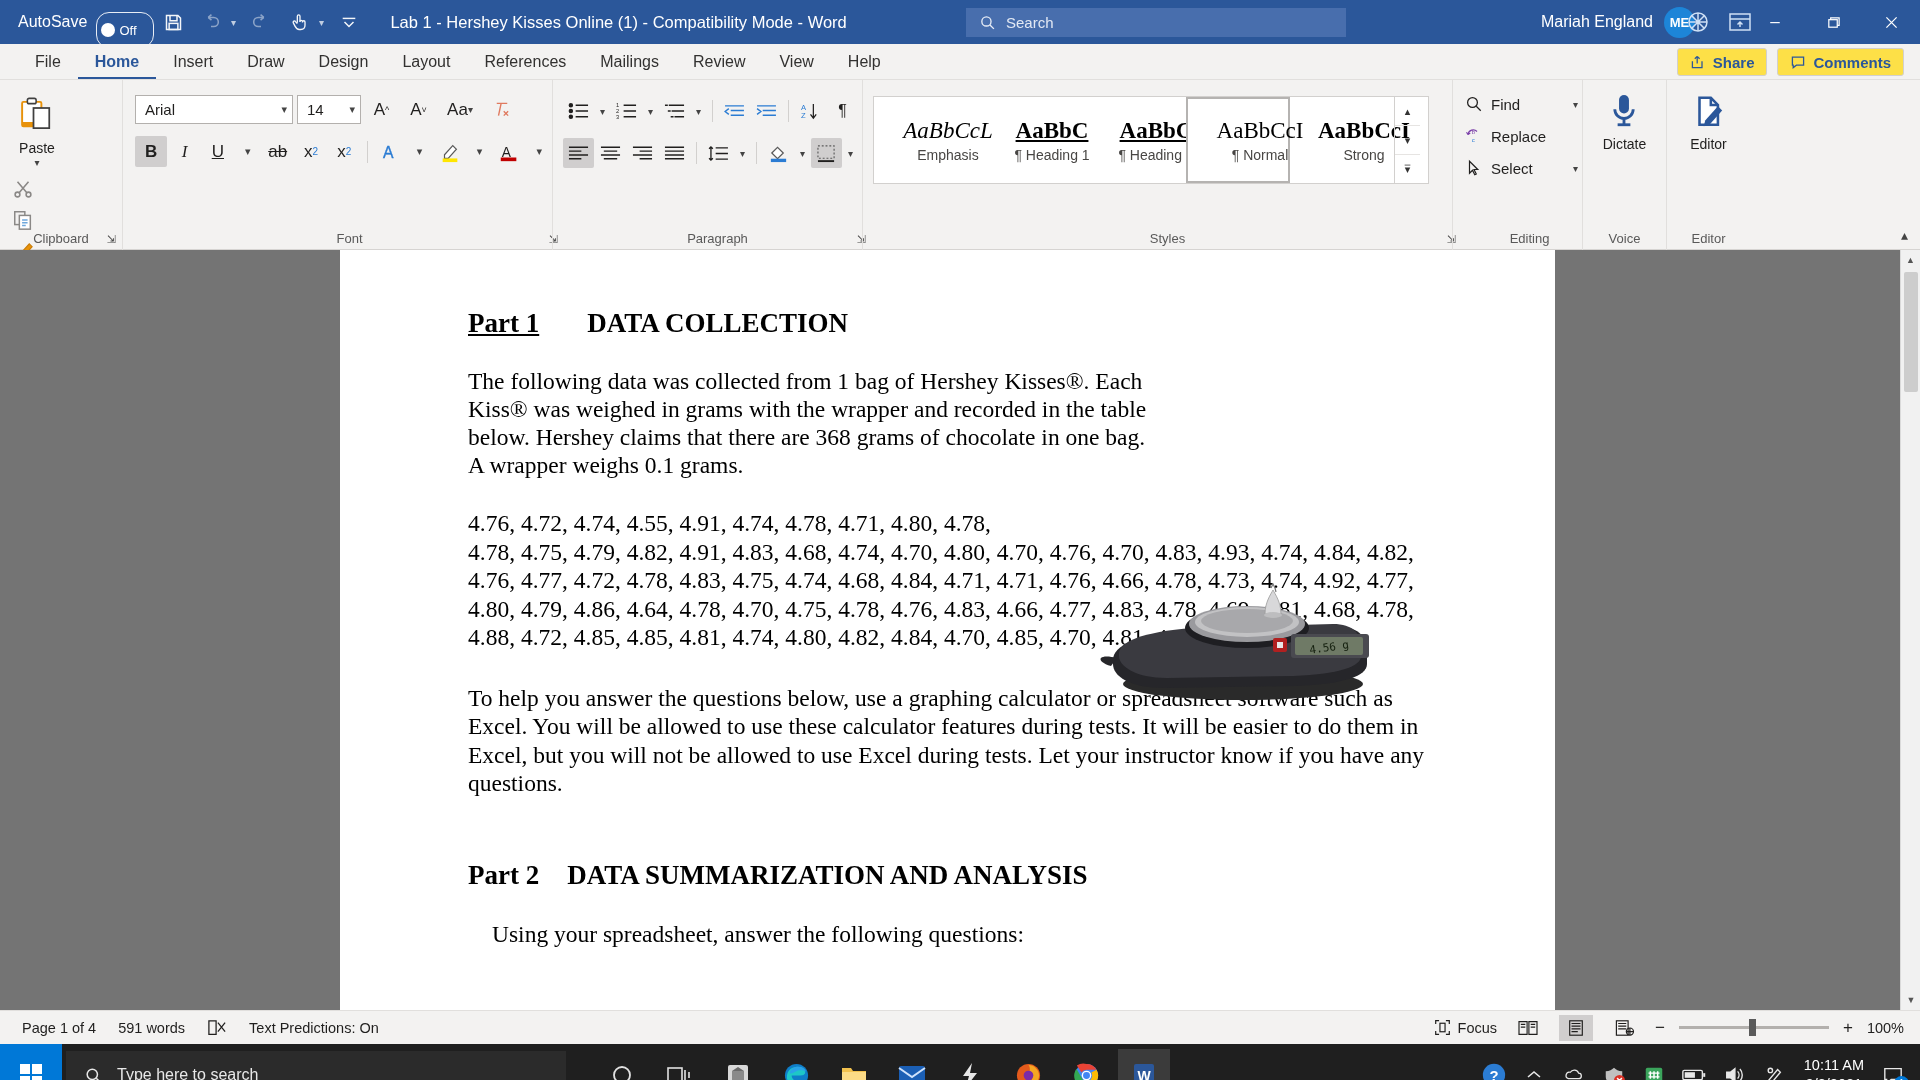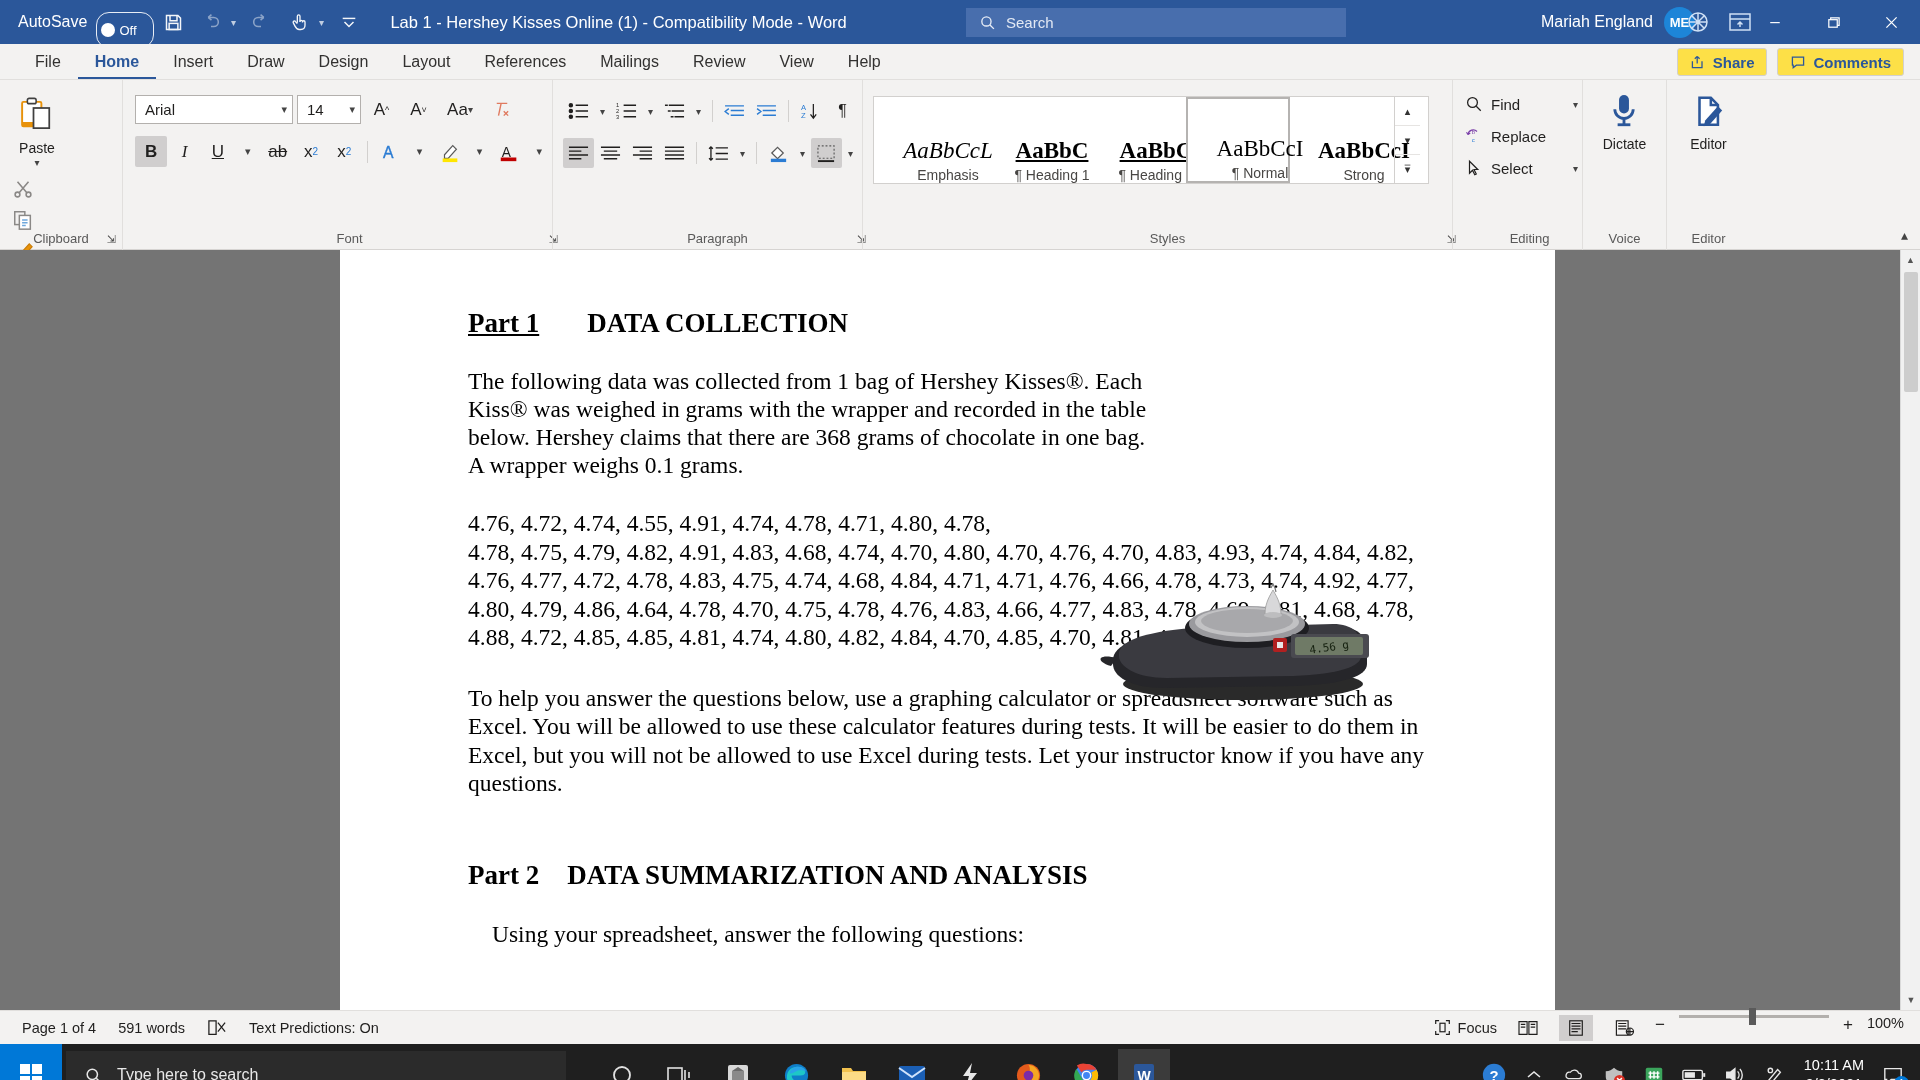--- a/index.html
+++ b/index.html
@@ -85,21 +85,21 @@
   .pbtn { width:31px; height:30px; display:flex; align-items:center; justify-content:center;
           color:#201f1e; border-radius:2px;}
   .pbtn.active { background:#d0cece; }
   .pcar { width:15px; height:30px; display:flex; align-items:center; justify-content:center;
           font-size:10px; color:#444;}
 
   .g-styles { width: 590px; padding-left:10px;}
   .styles-gallery { margin-top:8px; height:88px; border:1px solid #d2d0ce; background:#fff;
                     display:flex; position:relative; width:556px;}
   .style-item { width:104px; height:86px; display:flex; flex-direction:column;
-                align-items:center; justify-content:flex-end; gap:3px;padding-left:44px;}
+                align-items:center; justify-content:center; gap:3px;padding-left:44px;}
   .style-item.sel { border:2px solid #b5b3b1; background:#fff; }
   .style-prev { font-family:"Liberation Serif", serif; font-size:23px; color:#000; white-space:nowrap;}
   .style-name { font-size:14px; color:#484644; white-space:nowrap;}
   .styles-scroll { width:26px; height:86px; border-left:1px solid #d2d0ce; display:flex;
                    flex-direction:column; }
   .ss-b { flex:1; display:flex; align-items:center; justify-content:center; font-size:11px; color:#333;
           border-bottom:1px solid #e6e4e2;}
 
   .g-editing { width:130px; padding-left:12px;}
   .ed-row { display:flex; align-items:center; gap:8px; height:32px; font-size:15px; color:#201f1e;}
@@ -127,21 +127,21 @@
   .scrollbar-v { position:absolute; right:0; top:0; width:20px; height:760px; background:#f1f1f1;
                  border-left:1px solid #dadada;}
   .sb-arrow { height:20px; display:flex; align-items:center; justify-content:center; font-size:9px; color:#555;}
   .sb-thumb { position:absolute; top:22px; left:3px; width:14px; height:120px; background:#cdcdcd; border-radius:2px;}
   .scale-img { position:absolute; left: 1095px; top: 322px; width: 290px; height: 135px;}
 
   
   .statusbar { height: 34px; background:#f3f2f1; display:flex; align-items:center;
                font-size:14.5px; color:#201f1e; position:relative; border-top:1px solid #e1dfdd;}
   .sb-item { margin-left: 22px; }
-  .sb-right { position:absolute; right:16px; display:flex; gap:14px;}
+  .sb-right { position:absolute; right:16px; display:flex; align-items:center; gap:14px;}
   .viewbtn { width:34px; height:26px; display:flex; align-items:center; justify-content:center;}
   .viewbtn.active { background:#d0cece; }
   .zoom-track { width:150px; height:3px; background:#b3b0ad; position:relative;}
   .zoom-thumb { position:absolute; left:70px; top:-7px; width:7px; height:17px; background:#5a5a5a;}
 
   
   .taskbar { height: 62px; background:#1f1f1f; display:flex; align-items:center; position:relative;}
   .startbtn { width:62px; height:62px; background:#0078d7; display:flex; align-items:center; justify-content:center;}
   .tb-search { width: 500px; height:48px; background:#2b2b2b; display:flex; align-items:center;
                gap:14px; padding-left:18px; margin-left:4px; color:#e8e8e8; font-size:16px;}

